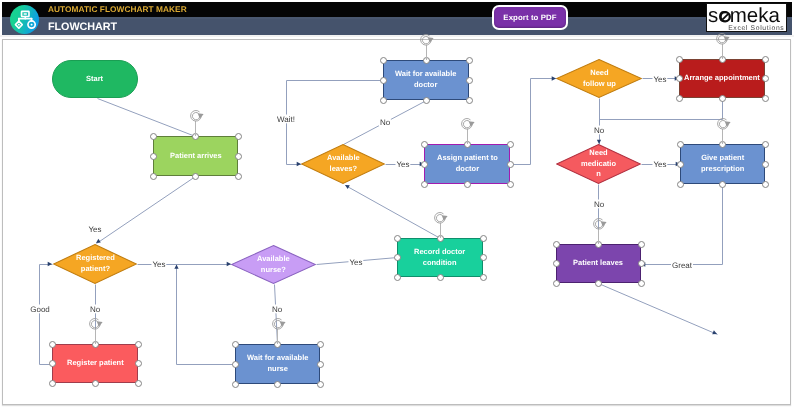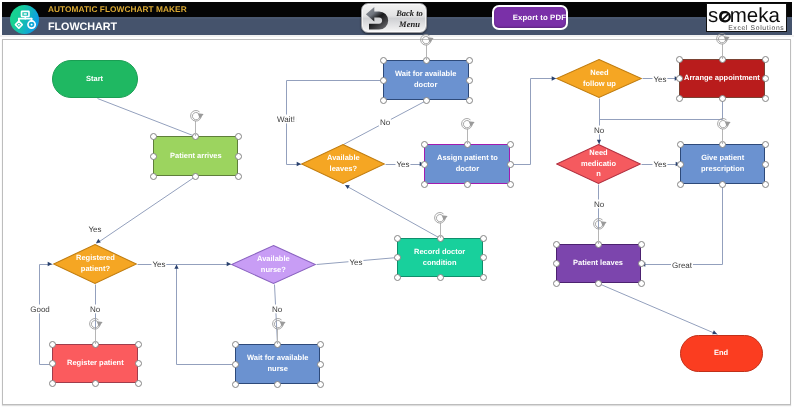--- a/index.html
+++ b/index.html
@@ -36,21 +36,21 @@
   .backbtn-icon{position:absolute;left:3.4px;top:2.2px;width:25px;height:25px;}
   .backbtn-txt{position:absolute;left:31px;top:4px;width:33px;height:23px;
      font-family:"Liberation Serif",serif;font-style:italic;font-weight:bold;
      font-size:8.5px;line-height:11px;color:#1b1b1b;text-align:center;}
 
   
   .exportbtn{position:absolute;left:492px;top:5px;width:76px;height:25px;border-radius:7px;
      background:#ffffff;box-sizing:border-box;padding:2px;}
   .exportbtn-in{width:72px;height:21px;border-radius:5px;background:#7a30a8;
      box-shadow:inset 0 -1px 2px rgba(0,0,0,0.25);
-     font-size:7.8px;font-weight:bold;color:#ffffff;text-align:right;line-height:21px;
+     font-size:7.8px;font-weight:bold;color:#ffffff;text-align:center;line-height:21px;
      letter-spacing:0.1px;}
 
   
   .brand{position:absolute;left:706px;top:3px;width:81px;height:29px;background:#fff;
      border:1px solid #101010;box-sizing:border-box;}
   .brand svg{position:absolute;left:0;top:0;}
 
   
   .canvas{position:absolute;left:2px;top:39px;width:789px;height:366px;background:#fff;
      border:1px solid #bdbdbd;box-sizing:border-box;box-shadow:0 1px 1px rgba(0,0,0,0.13);}
@@ -99,37 +99,20 @@
       </g>
       <g transform="translate(0.2,0.6) scale(0.93)" fill="#ffffff">
         <rect x="14.3" y="8.2" width="3.7" height="1.6" rx="0.5"></rect>
         <rect x="8.3" y="19.5" width="2.0" height="1.9" rx="0.5"></rect>
         <rect x="22.0" y="19.5" width="2.0" height="1.9" rx="0.5"></rect>
       </g>
     </svg>
   </div>
   <div class="app-name">AUTOMATIC FLOWCHART MAKER</div>
   <div class="page-title">FLOWCHART</div>
-  <div class="backbtn">
-    <span class="backbtn-icon">
-      <svg width="25" height="25" viewBox="0 0 25 25">
-        <defs>
-              <linearGradient id="bkg" x1="0.1" y1="0" x2="0.85" y2="1">
-          <stop offset="0" stop-color="#91959d"></stop>
-                <stop offset="0.30" stop-color="#6f747d"></stop>
-          <stop offset="0.52" stop-color="#18181a"></stop>
-                <stop offset="0.75" stop-color="#3d3d40"></stop>
-          <stop offset="1" stop-color="#6c6c70"></stop>
-              </linearGradient>
-            </defs>
-        <path d="M9.3 0.9 L0.9 8.3 L9.3 15.6 L9.3 11.5 L14.0 11.5 A3.1 3.1 0 0 1 14.0 17.7 L4.0 17.7 L4.0 23.6 L14.1 23.6 A9.1 9.1 0 0 0 14.1 5.4 L9.3 5.4 Z" fill="url(#bkg)"></path>
-      </svg>
-    </span>
-    <span class="backbtn-txt"><span>Back to</span><br><span>Menu</span></span>
-  </div>
   <div class="exportbtn">
         <div class="exportbtn-in">Export to PDF</div>
       </div>
   <div class="brand">
     <svg width="79" height="27" viewBox="0 0 79 27">
       <text x="1.0" y="18.1" font-family="Liberation Sans, sans-serif" font-size="20.5" fill="#0d0d0d" letter-spacing="0">someka</text>
       <g>
         <circle cx="18.2" cy="12.8" r="4.6" fill="#ffffff" stroke="#0d0d0d" stroke-width="2.3"></circle>
         <path d="M15.4 15.7 L21.0 10.1" stroke="#0d0d0d" stroke-width="1.8"></path>
       </g>
@@ -375,25 +358,20 @@
 <div class="handles" style="left:553px;top:204px;width:85px;height:39px;">
   <div class="hnd" style="left:-3.5px;top:-3.5px;"></div>
   <div class="hnd" style="left:39px;top:-3.5px;"></div>
   <div class="hnd" style="left:81.5px;top:-3.5px;"></div>
   <div class="hnd" style="left:-3.5px;top:16px;"></div>
   <div class="hnd" style="left:81.5px;top:16px;"></div>
   <div class="hnd" style="left:-3.5px;top:35.5px;"></div>
   <div class="hnd" style="left:39px;top:35.5px;"></div>
   <div class="hnd" style="left:81.5px;top:35.5px;"></div>
 </div>
-<div class="node pill" style="left:677px;top:295px;width:83px;height:37px;background:#fb3d20;border:1px solid #c12f18;">
-  <span class="node-lbl">
-    <span>End</span>
-  </span>
-</div>
 <div class="rotstem" style="left:192px;top:81px;height:15px;"></div>
 <div class="rot" style="left:185.5px;top:68.8px;">
 <svg width="15" height="15" viewBox="0 0 13 13">
 <g fill="none" stroke="#9a9a9a" stroke-width="0.75">
 <path d="M9.1 2.5 A4.6 4.6 0 1 0 10.5 5.0"></path>
 <path d="M8.25 3.85 A3.15 3.15 0 1 0 9.2 5.5"></path>
 </g>
 <polygon points="12.7,4.4 7.5,3.6 9.4,8.4" fill="#9a9a9a"></polygon>
 </svg></div>
 <div class="rotstem" style="left:91.5px;top:289px;height:15px;"></div>

